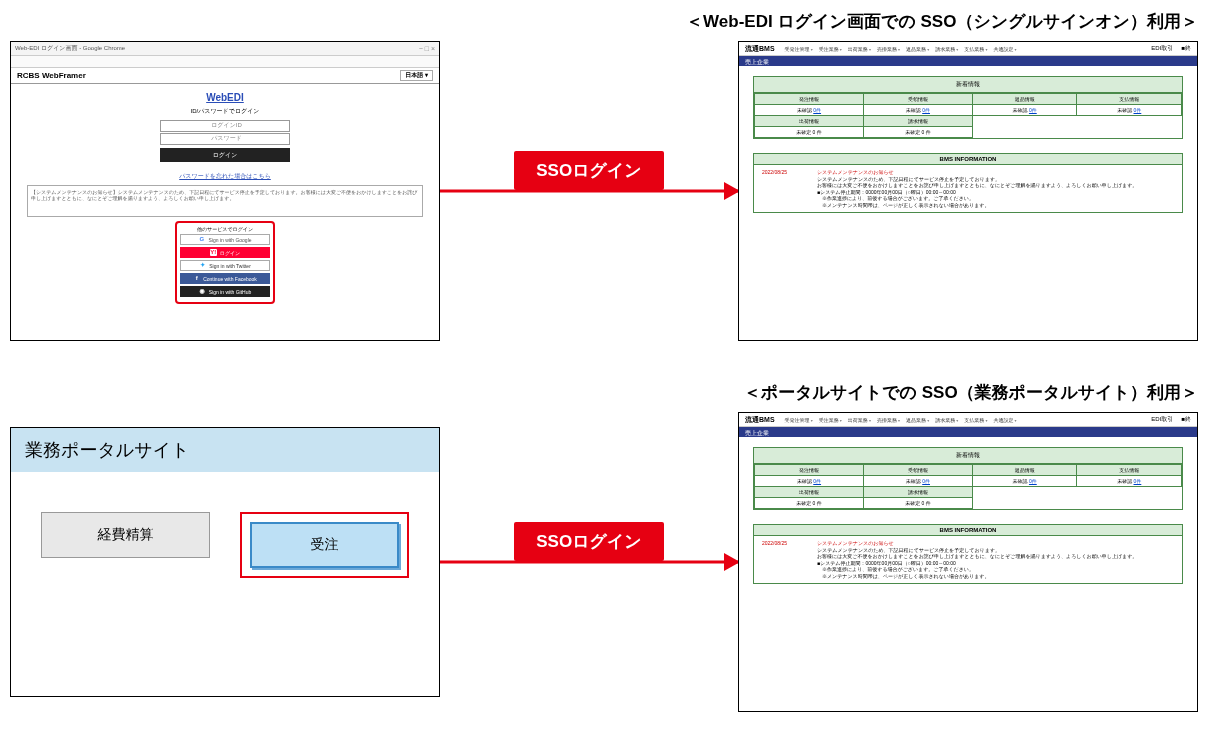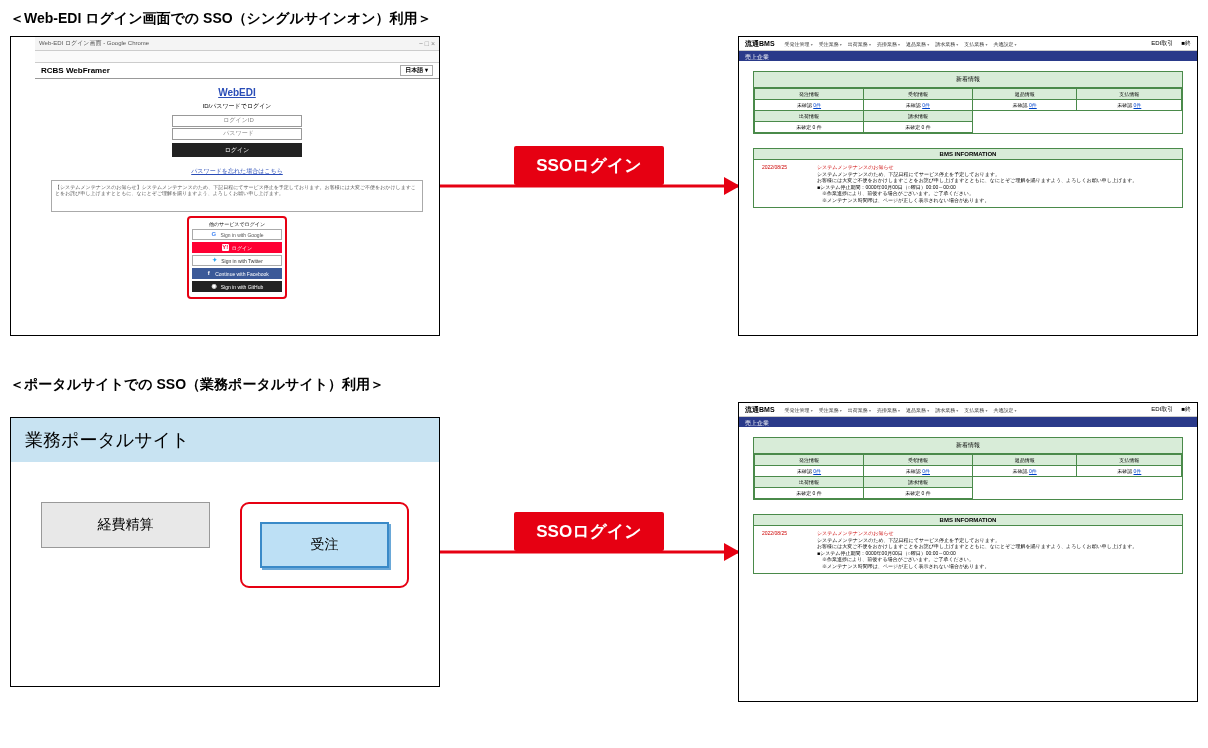--- a/index.html
+++ b/index.html
@@ -1,21 +1,21 @@
 <!DOCTYPE html>
 <html><head>
 <meta charset="utf-8">
 <style>
   * { box-sizing: border-box; margin: 0; padding: 0; }
   body { font-family: "Meiryo", "MS PGothic", sans-serif; background: #fff; width: 1208px; padding: 4px 10px; }
-  .section-title { font-size: 14px; font-weight: bold; margin: 6px 0 8px 0; }
+  .section-title { font-size: 17px; font-weight: bold; margin: 6px 0 8px 0; text-align: right; }
 
   .row { display: flex; align-items: center; gap: 0; margin-bottom: 40px; }
   .panel { border: 1.5px solid #000; background: #fff; position: relative; }
-  .panel.left1 { width: 430px; height: 300px; padding-left: 24px; }
+  .panel.left1 { width: 430px; height: 300px; }
   .panel.left2 { width: 430px; height: 270px; }
   .panel.right { width: 460px; height: 300px; }
 
   
   .arrow-wrap { flex: 1; display: flex; flex-direction: column; align-items: center; position: relative; height: 80px; }
   .sso-label { background: #e60012; color: #fff; font-weight: bold; font-size: 17px; padding: 8px 22px; border-radius: 2px; z-index: 2; position: relative; }
   .arrow-line { position: absolute; top: 50%; left: 0; right: 0; height: 3px; background: #e60012; transform: translateY(-50%); }
   .arrow-head { position: absolute; right: -2px; top: 50%; transform: translateY(-50%); width: 0; height: 0; border-left: 16px solid #e60012; border-top: 9px solid transparent; border-bottom: 9px solid transparent; }
 
   
@@ -44,21 +44,21 @@
   .ico-y { background: #fff; color: #ff0033; border-radius: 1px; }
   .ico-t { color: #1da1f2; }
   .ico-f { color: #fff; }
   .ico-gh { color: #fff; }
 
   
   .portal-header { background: #c8e3f2; padding: 10px 14px; font-size: 18px; font-weight: normal; }
   .portal-body { padding: 40px 30px; display: grid; grid-template-columns: 1fr 1fr; gap: 20px 30px; }
   .portal-btn { height: 46px; background: #e8e8e8; border: 1px solid #999; display: flex; align-items: center; justify-content: center; font-size: 14px; cursor: pointer; }
   .portal-btn.active { background: #bde0f5; border: 2px solid #3a8ac8; box-shadow: 2px 2px 0 #6aa8d8; }
-  .portal-active-wrap { border: 2.5px solid #e60012; border-radius: 9px; padding: 18px; }
+  .portal-active-wrap { border: 2.5px solid #e60012; border-radius: 0; padding: 8px; }
 
   
   .bms-top { height: 14px; background: #fff; border-bottom: 1px solid #ccc; display: flex; align-items: center; justify-content: space-between; padding: 0 6px; font-size: 6px; }
   .bms-logo { font-weight: bold; font-size: 7px; }
   .bms-menu { display: flex; gap: 6px; font-size: 5px; color: #333; }
   .bms-menu span::after { content: " ▾"; color: #888; font-size: 4px; }
   .bms-subbar { background: #2a3a8a; color: #fff; font-size: 6px; padding: 2px 6px; height: 10px; }
   .bms-body { padding: 10px 14px; }
   .bms-tbl-wrap { border: 1px solid #4a8a4a; }
   .bms-tbl-title { background: #d8ecd8; text-align: center; font-size: 6px; padding: 3px; border-bottom: 1px solid #4a8a4a; }

